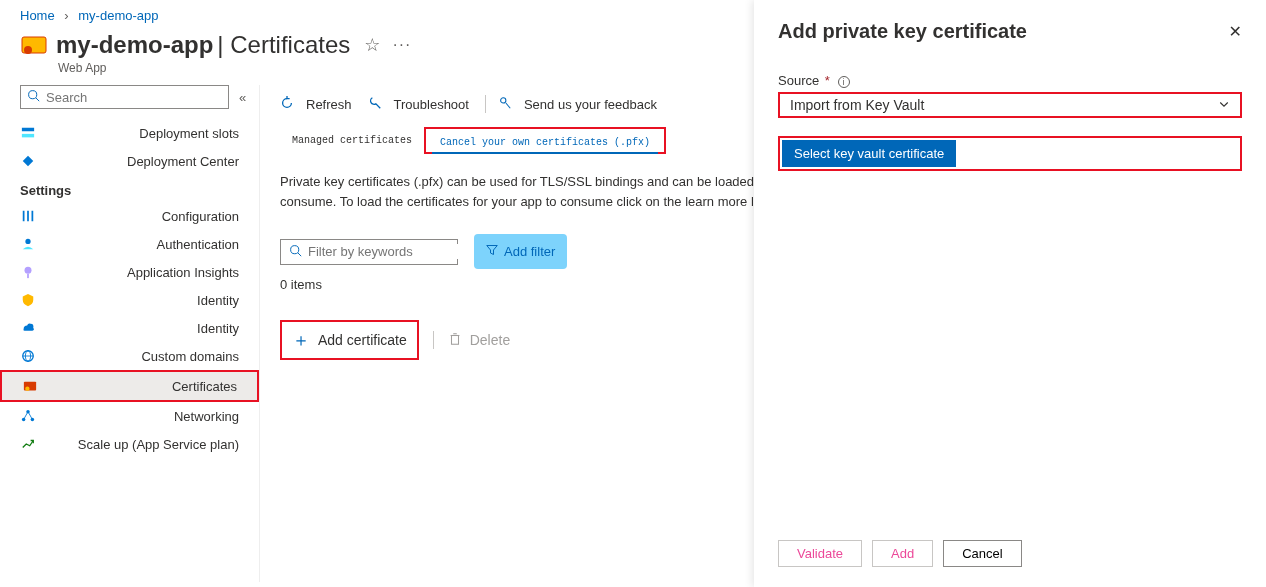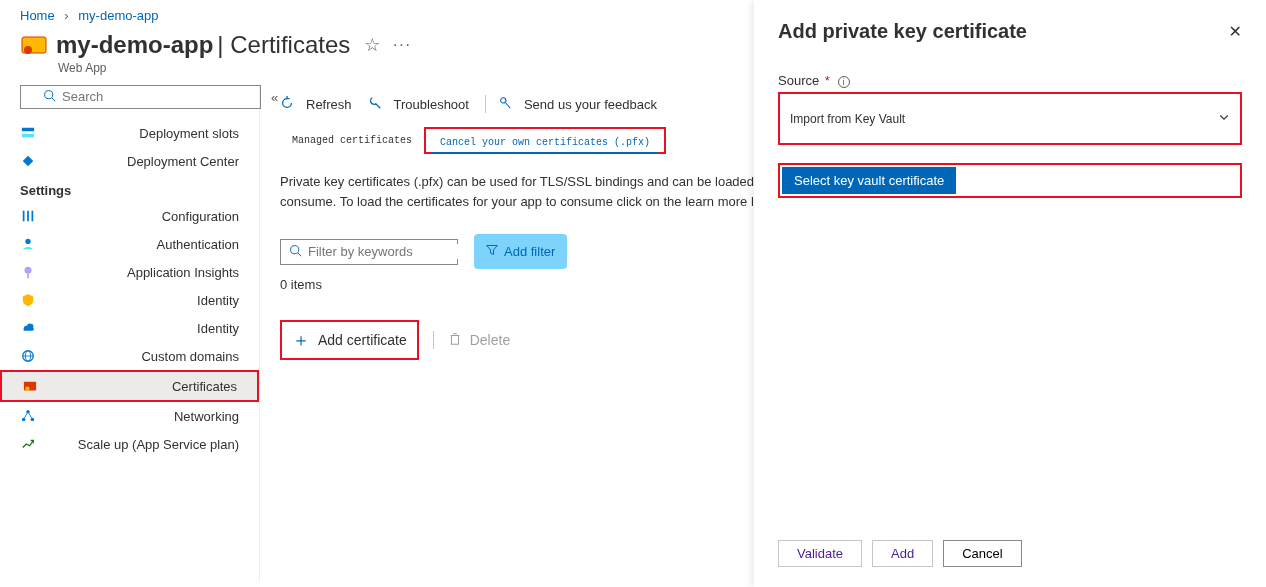--- a/index.html
+++ b/index.html
@@ -16,21 +16,21 @@
 .page-header .title { font-size: 24px; font-weight: 600; }
 .page-header .subtitle { font-size: 24px; font-weight: 400; color: #323130; margin-left: 4px; }
 .page-header .star { margin-left: 14px; cursor: pointer; color: #605e5c; font-size: 18px; }
 .page-header .more { margin-left: 12px; color: #605e5c; font-size: 16px; cursor: pointer; letter-spacing: 1px; }
 .subtype { padding-left: 58px; font-size: 12px; color: #605e5c; margin-bottom: 10px; }
 
 
 .layout { display: flex; height: calc(587px - 90px); }
 .sidebar { width: 260px; border-right: 1px solid #eee; display: flex; flex-direction: column; }
 .search-wrap { padding: 0 20px 10px 20px; display: flex; align-items: center; }
-.search-box { flex: 1; display: flex; align-items: flex-start; border: 1px solid #8a8886; padding: 3px 22px; }
+.search-box { flex: 1; display: flex; align-items: center; border: 1px solid #8a8886; padding: 3px 6px; }
 .search-box input { border: none; outline: none; flex: 1; font-size: 13px; }
 .collapse { margin-left: 10px; font-size: 13px; color: #605e5c; cursor: pointer; }
 .section-head { padding: 8px 20px 4px 20px; font-weight: 600; font-size: 13px; }
 .nav-item { display: flex; align-items: center; padding: 6px 20px; cursor: pointer; font-size: 13px; justify-content: space-between; }
 .nav-item.active { background: #edebe9; }
 .nav-item .nav-icon { width: 16px; height: 16px; margin-right: 12px; display: inline-flex; align-items: center; justify-content: center; font-size: 14px; }
 .highlight-red { border: 2px solid #e81123; }
 
 .main { flex: 1; padding: 10px 0 0 20px; position: relative; }
 .toolbar { display: flex; align-items: center; margin-bottom: 14px; }
@@ -58,26 +58,26 @@
 .delete-btn { display: inline-flex; align-items:center; color:#a19f9d; font-size: 14px; cursor: default; }
 
 
 .panel { position: absolute; right: 0; top: 0; width: 512px; height: 587px; background: #fff; box-shadow: -2px 0 8px rgba(0,0,0,0.1); padding: 20px 24px; display: flex; flex-direction: column; }
 .panel-head { display: flex; justify-content: space-between; align-items: center; margin-bottom: 30px; }
 .panel-head h2 { font-size: 20px; font-weight: 600; }
 .panel-head .close { font-size: 16px; cursor: pointer; color: #323130; }
 .field-label { font-size: 13px; margin-bottom: 4px; }
 .req { color: #a4262c; margin-left: 2px; }
 .info { display: inline-flex; align-items:center; justify-content:center; width:12px; height:12px; border:1px solid #605e5c; border-radius:50%; font-size:9px; color:#605e5c; margin-left:4px; }
-.select-box { display:flex; align-items:center; justify-content: space-between; border: 2px solid #e81123; padding: 17px 10px; margin-bottom: 18px; cursor: pointer; font-size:12px; }
+.select-box { display:flex; align-items:center; justify-content: space-between; border: 2px solid #e81123; padding: 3px 10px; margin-bottom: 18px; cursor: pointer; font-size:14px; }
 .primary-btn { background:#0067b8; color:#fff; padding: 6px 12px; font-size:13px; border:none; cursor:pointer; }
 .primary-highlight { border: 2px solid #e81123; display:inline-block; padding:2px; }
 .panel-footer { margin-top:auto; display:flex; gap:10px; padding-top: 14px; }
 .panel-footer button { padding: 5px 18px; font-size:13px; border:1px solid #8a8886; background:#fff; cursor:pointer; }
-.panel-footer button:disabled { color:#4c1d95; border-color:#c8c6c4; cursor:default; }
+.panel-footer button:disabled { color:#ec4899; border-color:#c8c6c4; cursor:default; }
 </style>
 </head>
 <body>
 
 <div class="breadcrumb">
   <a href="#">Home</a>
   <span class="sep">›</span>
   <a href="#">my-demo-app</a>
 </div>
 

